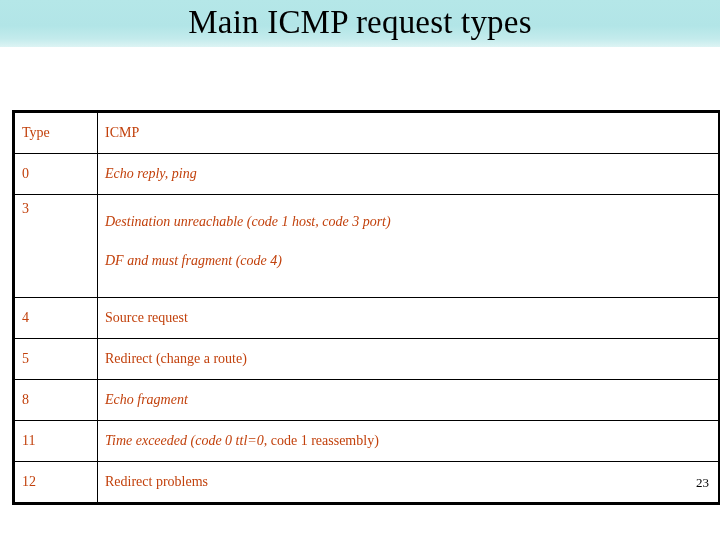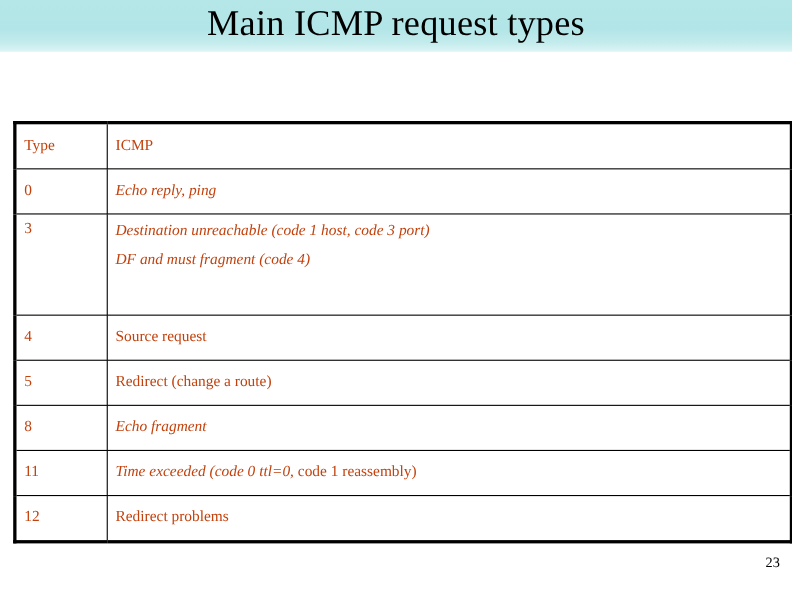--- a/index.html
+++ b/index.html
@@ -64,21 +64,21 @@
     padding: 0 0 0 7px;
     height: 40px;
     vertical-align: middle;
     line-height: 1.0;
     white-space: nowrap;
     overflow: visible;
   }
   #icmp-table tr.row-tall td {
     height: 82px;
     vertical-align: top;
-    padding-top: 9px;
+    padding-top: 20px;
   }
   #icmp-table tr.row-tall td.cell-type {
     vertical-align: top;
     padding-top: 7px;
   }
   #icmp-table tr.row-last td {
     border-bottom-width: 3px;
     margin-top: 16px;
   }
   #icmp-table tr:first-child td {
@@ -94,28 +94,28 @@
   .emph {
     font-weight: normal;
     font-style: italic;
   }
   .plain {
     font-weight: normal;
     font-style: normal;
   }
   .line2 {
     display: block;
-    margin-top: 12px;
+    margin-top: 25px;
   }
 
   
   #page-number {
     position: absolute;
     right: 11px;
-    top: 503px;
+    top: 475px;
     font-family: "Liberation Serif", "DejaVu Serif", serif;
     font-size: 13px;
     color: #000000;
     text-align: left;
   }
 </style>
 </head>
 <body>
 
 <div id="title-band"></div>

